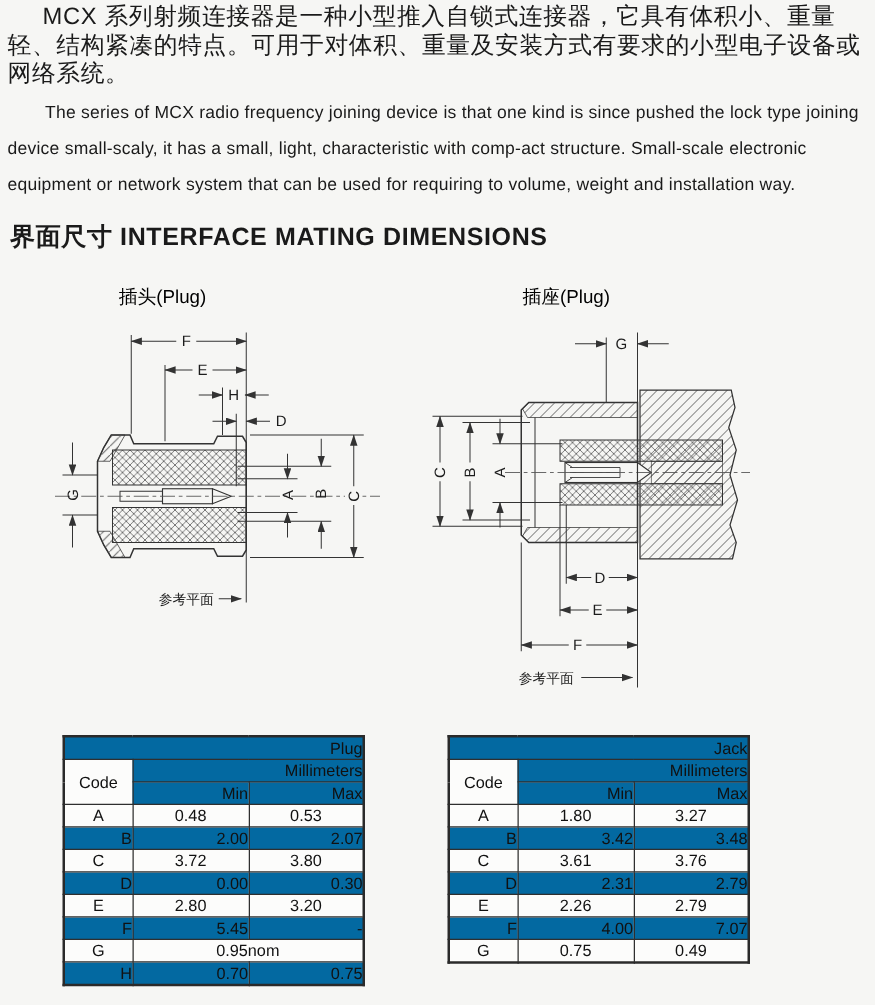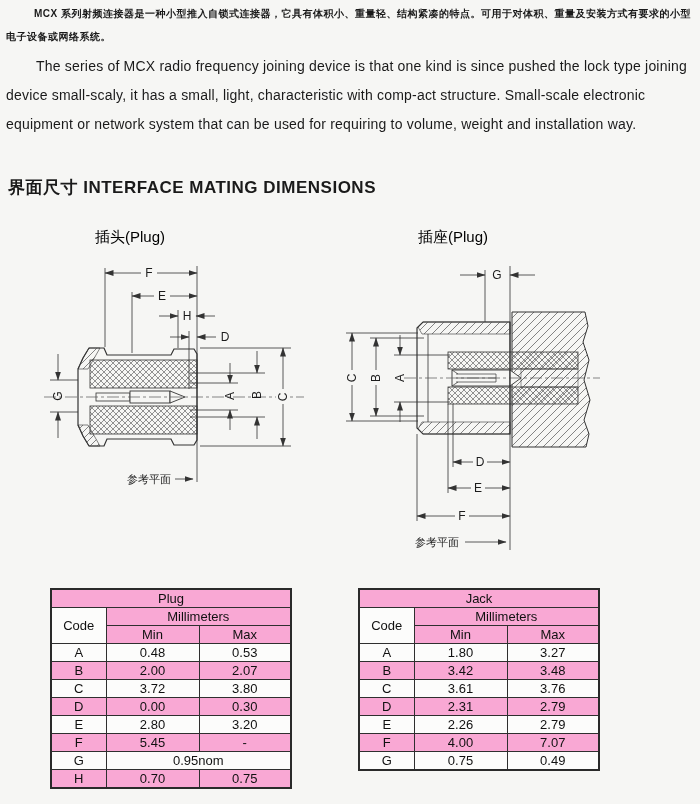--- a/index.html
+++ b/index.html
@@ -3,37 +3,37 @@
 <meta charset="utf-8">
 <style>
   html,body{margin:0;padding:0;background:#dcdcda;}
   #page{
     position:relative;width:700px;height:804px;background:#f6f6f4;
     font-family:"Liberation Sans","DejaVu Sans",sans-serif;color:#1a1a1a;
     overflow:hidden;
   }
   .intro{position:absolute;left:6px;top:2px;width:690px;}
   .intro p{margin:0;}
-  .intro .zh{font-size:10px;line-height:23px;text-indent:28px;letter-spacing:0.5px;font-weight:bold;}
+  .intro .zh{font-size:19px;line-height:23px;text-indent:28px;letter-spacing:0.5px;}
   .intro .en{font-size:14px;line-height:29px;text-indent:30px;margin-top:4px;letter-spacing:0.2px;}
   .section-heading{
-    position:absolute;left:8px;top:176px;font-size:17px;font-weight:bold;
+    position:absolute;left:8px;top:176px;font-size:20px;font-weight:bold;
     letter-spacing:0.5px;white-space:nowrap;
   }
   .fig-title{position:absolute;font-size:15px;color:#000000;}
   svg{position:absolute;}
   svg text{font-family:"Liberation Sans","DejaVu Sans",sans-serif;fill:#1c1c1c;}
   .dim-table{
     position:absolute;border-collapse:collapse;table-layout:fixed;width:240px;
     font-size:13px;color:#111;background:#fcfcfb;border:2px solid #2a2a2a;
   }
   .dim-table td{
     border:1px solid #2f2f2f;text-align:center;height:17px;padding:0;line-height:1;
   }
-  .dim-table td.shade{background:#f9a8d4;}
+  .dim-table td.shade{background:#0369a1;text-align:right;}
 </style>
 </head>
 <body>
 
 <div id="page">
 
   <div class="intro">
     <p class="zh">MCX 系列射频连接器是一种小型推入自锁式连接器，它具有体积小、重量轻、结构紧凑的特点。可用于对体积、重量及安装方式有要求的小型电子设备或网络系统。</p>
     <p class="en">The series of MCX radio frequency joining device is that one kind is since pushed the lock type joining device small-scaly, it has a small, light, characteristic with comp-act structure. Small-scale electronic equipment or network system that can be used for requiring to volume, weight and installation way.</p>
   </div>

